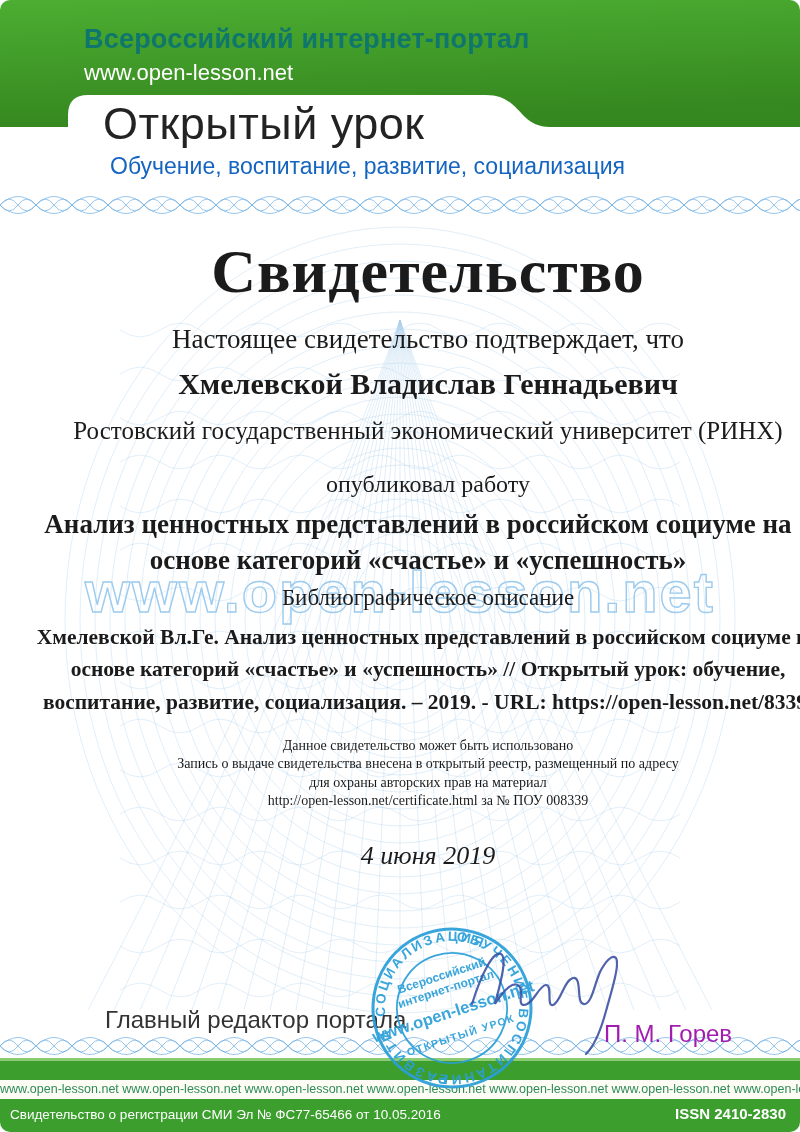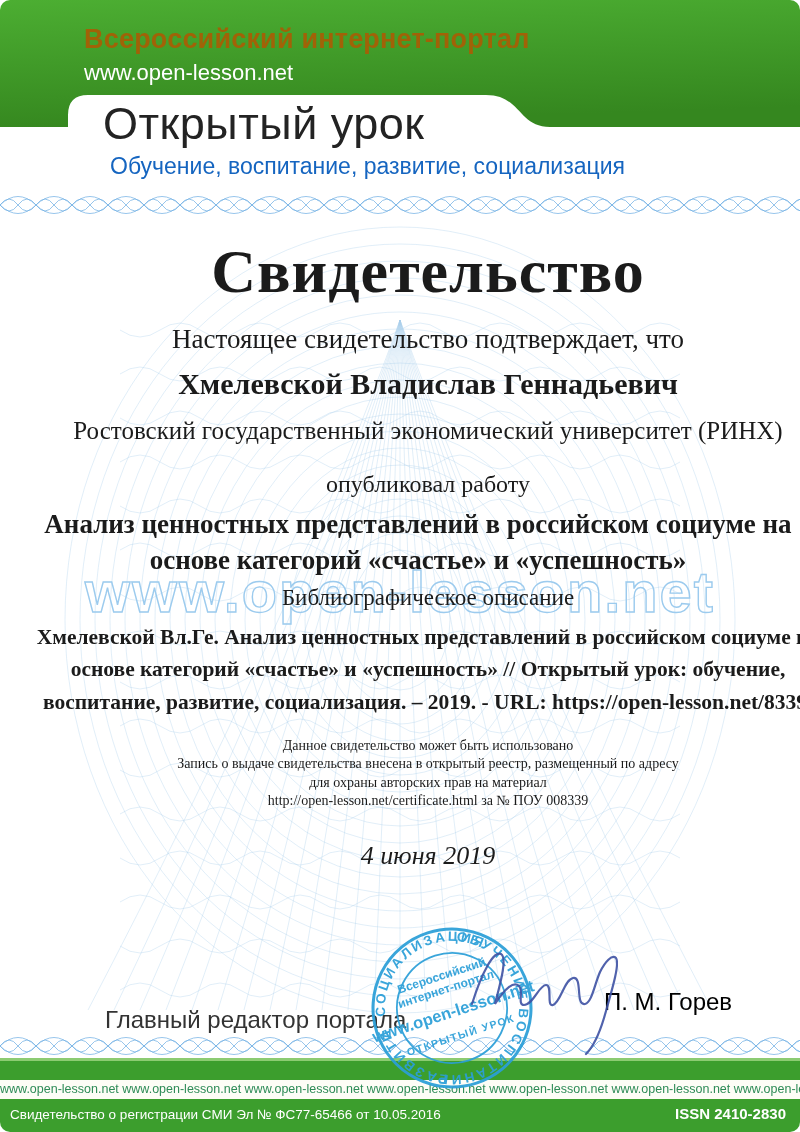--- a/index.html
+++ b/index.html
@@ -20,42 +20,42 @@
   #rosette path,#rosette ellipse{fill:none;stroke:var(--guilloche);stroke-width:.7;opacity:.5;}
   .wave-band{position:absolute;left:0;z-index:1;}
   .wave-band path{fill:none;stroke:var(--wave);stroke-width:1;opacity:.75;}
   #watermark{position:absolute;left:0;top:0;z-index:1;}
   #watermark text{font-family:"Liberation Sans",sans-serif;font-weight:bold;font-size:58px;
                   fill:rgba(255,255,255,0);stroke:#9ccbee;stroke-width:1.4;letter-spacing:2px;}
 
   
   #header-svg{position:absolute;top:0;left:0;z-index:2;}
   .hdr-stop1{stop-color:var(--green_light);} .hdr-stop2{stop-color:var(--green_dark);}
-  .hdr-portal{position:absolute;left:84px;top:24px;z-index:3;color:#a16207;font-weight:bold;font-size:27px;letter-spacing:.2px;}
+  .hdr-portal{position:absolute;left:84px;top:24px;z-index:3;color:#0f766e;font-weight:bold;font-size:27px;letter-spacing:.2px;}
   .hdr-url{position:absolute;left:84px;top:60px;z-index:3;color:#fff;font-size:22px;}
   .logo-title{position:absolute;left:103px;top:98px;z-index:3;color:#232323;font-size:45px;font-weight:500;letter-spacing:.5px;}
   .logo-sub{position:absolute;left:110px;top:153px;z-index:3;color:var(--blue_subtitle);font-size:23px;font-weight:500;}
 
   
   .z2{z-index:2;}
   .cert-title{top:236px;font-size:62px;font-weight:bold;letter-spacing:1px;}
   .confirm{top:324px;font-size:27px;}
   .name{top:367px;font-size:30px;font-weight:bold;}
   .role{top:406px;font-size:22px;}
   .org{top:417px;font-size:25px;}
   .action{top:471px;font-size:24px;}
   .work{top:506px;font-size:27px;font-weight:bold;line-height:1.35;padding:0 18px;}
   .biblio-h{top:585px;font-size:23px;}
   .biblio{top:621px;font-size:21.5px;font-weight:bold;line-height:1.5;padding:0 28px;}
   .usage{top:737px;font-size:14px;line-height:1.32;}
   .date{top:841px;font-size:26px;font-style:italic;}
 
   
   .editor-label{position:absolute;left:105px;top:1006px;z-index:2;color:#333;font-size:24px;}
-  .signer-name{position:absolute;left:604px;top:988px;z-index:2;color:#000000;font-size:24px;}
+  .signer-name{position:absolute;left:604px;top:1020px;z-index:2;color:#a21caf;font-size:24px;}
   #signature{position:absolute;left:468px;top:938px;z-index:5;}
   #signature path{fill:none;stroke:var(--sign_ink);stroke-width:2.2;stroke-linecap:round;opacity:.9;}
 
   
   #stamp{position:absolute;left:347px;top:903px;z-index:4;opacity:.93;}
   .st-ring{fill:none;stroke:var(--stamp_blue);}
   .st-ring-text{font-family:"Liberation Sans",sans-serif;font-size:13.5px;font-weight:bold;
                 letter-spacing:2.5px;fill:var(--stamp_blue);}
   .st-small{font-size:12px;font-weight:bold;fill:var(--stamp_blue);text-anchor:middle;font-family:"Liberation Sans",sans-serif;}
   .st-url{font-size:16.5px;font-weight:bold;fill:var(--stamp_blue);text-anchor:middle;font-family:"Liberation Sans",sans-serif;}

